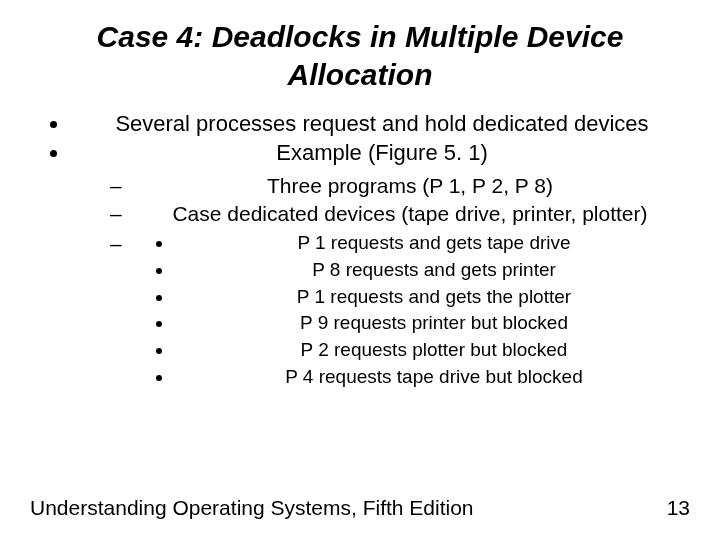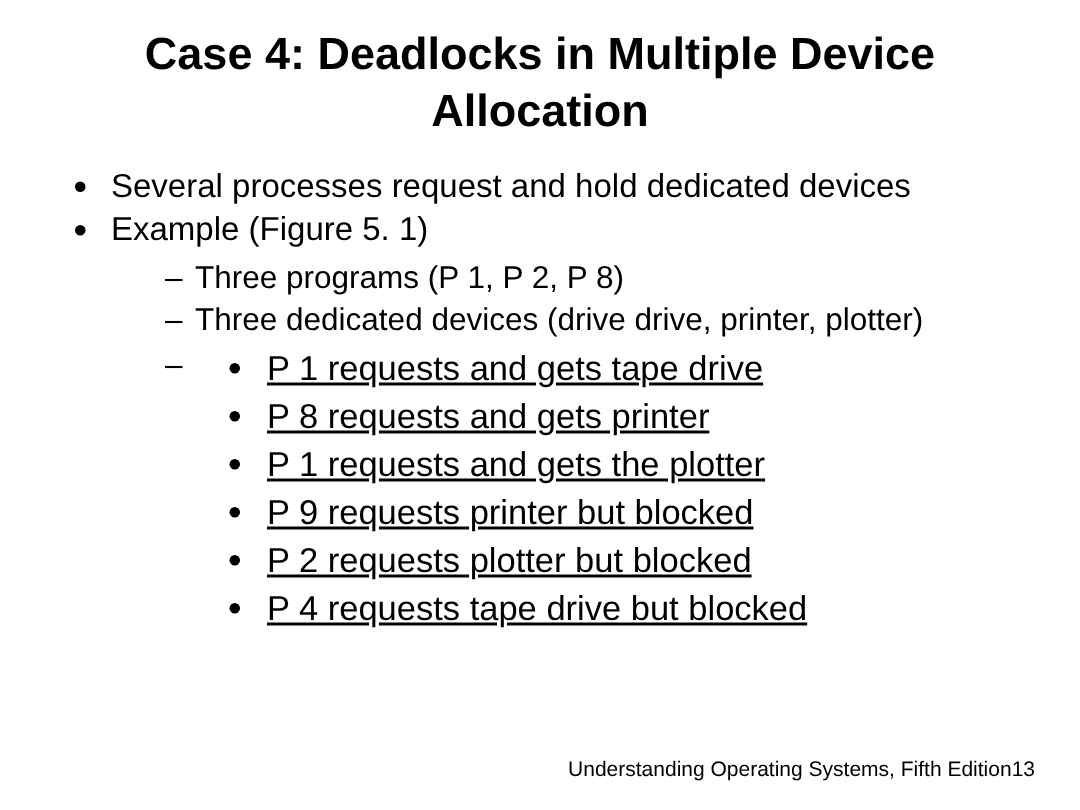--- a/index.html
+++ b/index.html
@@ -17,26 +17,28 @@
     height: 540px;
     position: relative;
     box-sizing: border-box;
     padding: 18px 30px 0 30px;
   }
   .title {
     font-size: 30px;
     text-align: center;
     margin: 0 60px 18px 60px;
     line-height: 1.25;
+    font-style: italic;
   }
   ul.l1 {
     margin: 0 0 0 0;
     padding-left: 40px;
     font-size: 22px;
     line-height: 1.22;
+    text-align: center;
   }
   ul.l1 > li {
     list-style: disc;
     margin-bottom: 2px;
     padding-left: 4px;
   }
   ul.l2 {
     margin: 6px 0 0 0;
     padding-left: 36px;
     font-size: 21px;
@@ -49,52 +51,51 @@
     margin-bottom: 2px;
   }
   ul.l2 > li::before {
     content: "–";
     position: absolute;
     left: 0;
   }
   ul.l3 {
     margin: 4px 0 0 0;
     padding-left: 44px;
-    font-size: 23px;
+    font-size: 19px;
     line-height: 1.3;
-    text-decoration: underline;
   }
   ul.l3 > li {
     list-style: disc;
     margin-bottom: 2px;
     padding-left: 4px;
   }
   .footer {
     position: absolute;
     bottom: 20px;
     left: 30px;
     right: 30px;
-    font-size: 14px;
+    font-size: 21px;
     display: flex;
-    justify-content: flex-end;
+    justify-content: space-between;
   }
 </style>
 </head>
 <body>
 
 <div class="slide">
   <h1 class="title">Case 4: Deadlocks in Multiple Device Allocation</h1>
 
   <ul class="l1">
     <li>Several processes request and hold dedicated devices</li>
     <li>
       <span>Example (Figure 5. 1)</span>
       <ul class="l2">
         <li>Three programs (P 1, P 2, P 8)</li>
-        <li>Three dedicated devices (drive drive, printer, plotter)</li>
+        <li>Case dedicated devices (tape drive, printer, plotter)</li>
         <li>
           <ul class="l3">
             <li>P 1 requests and gets tape drive</li>
             <li>P 8 requests and gets printer</li>
             <li>P 1 requests and gets the plotter</li>
             <li>P 9 requests printer but blocked</li>
             <li>P 2 requests plotter but blocked</li>
             <li>P 4 requests tape drive but blocked</li>
           </ul>
         </li>

